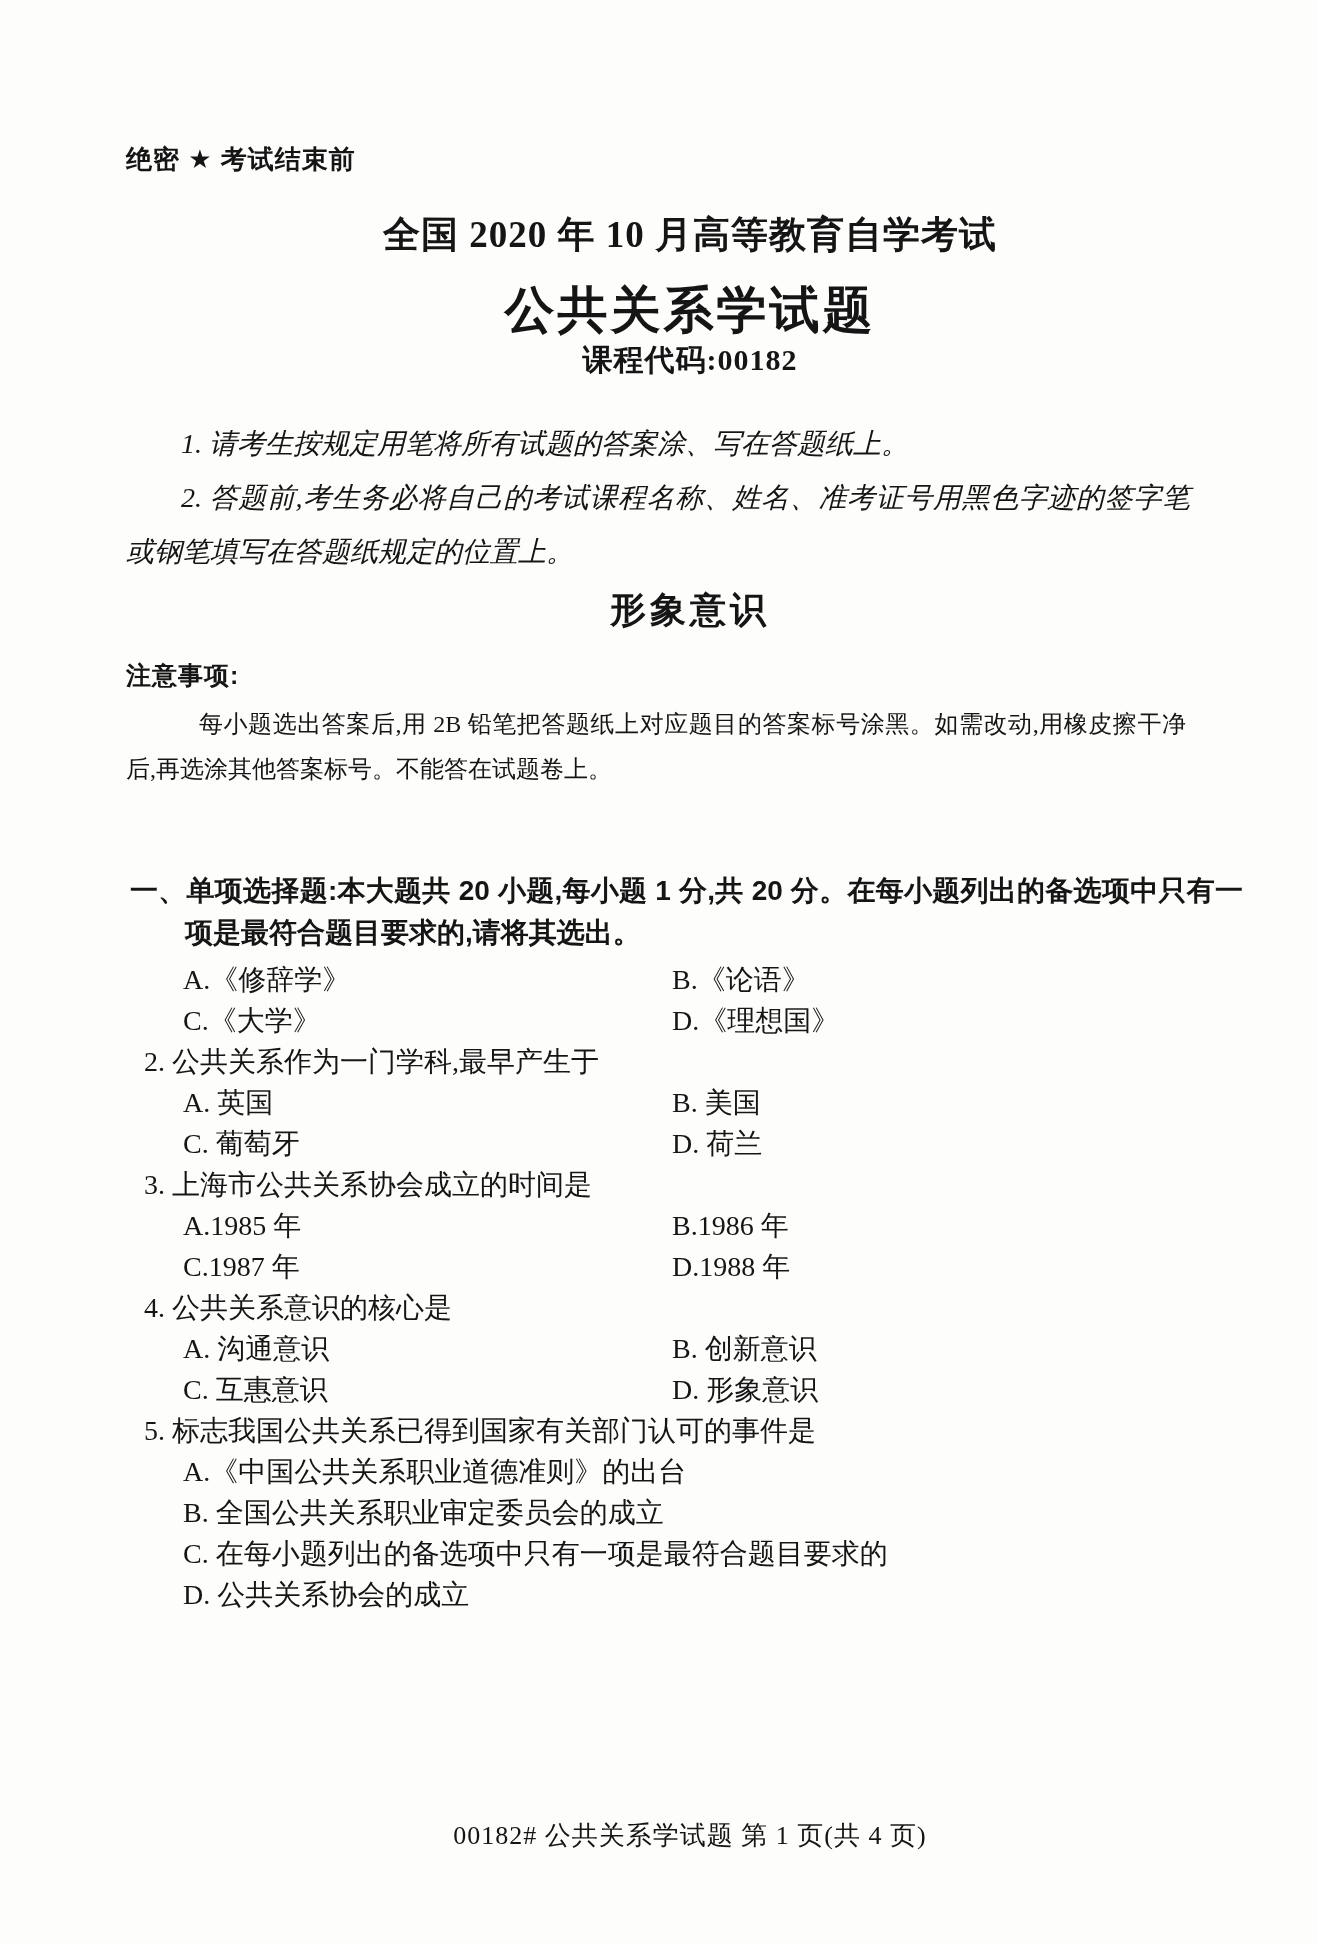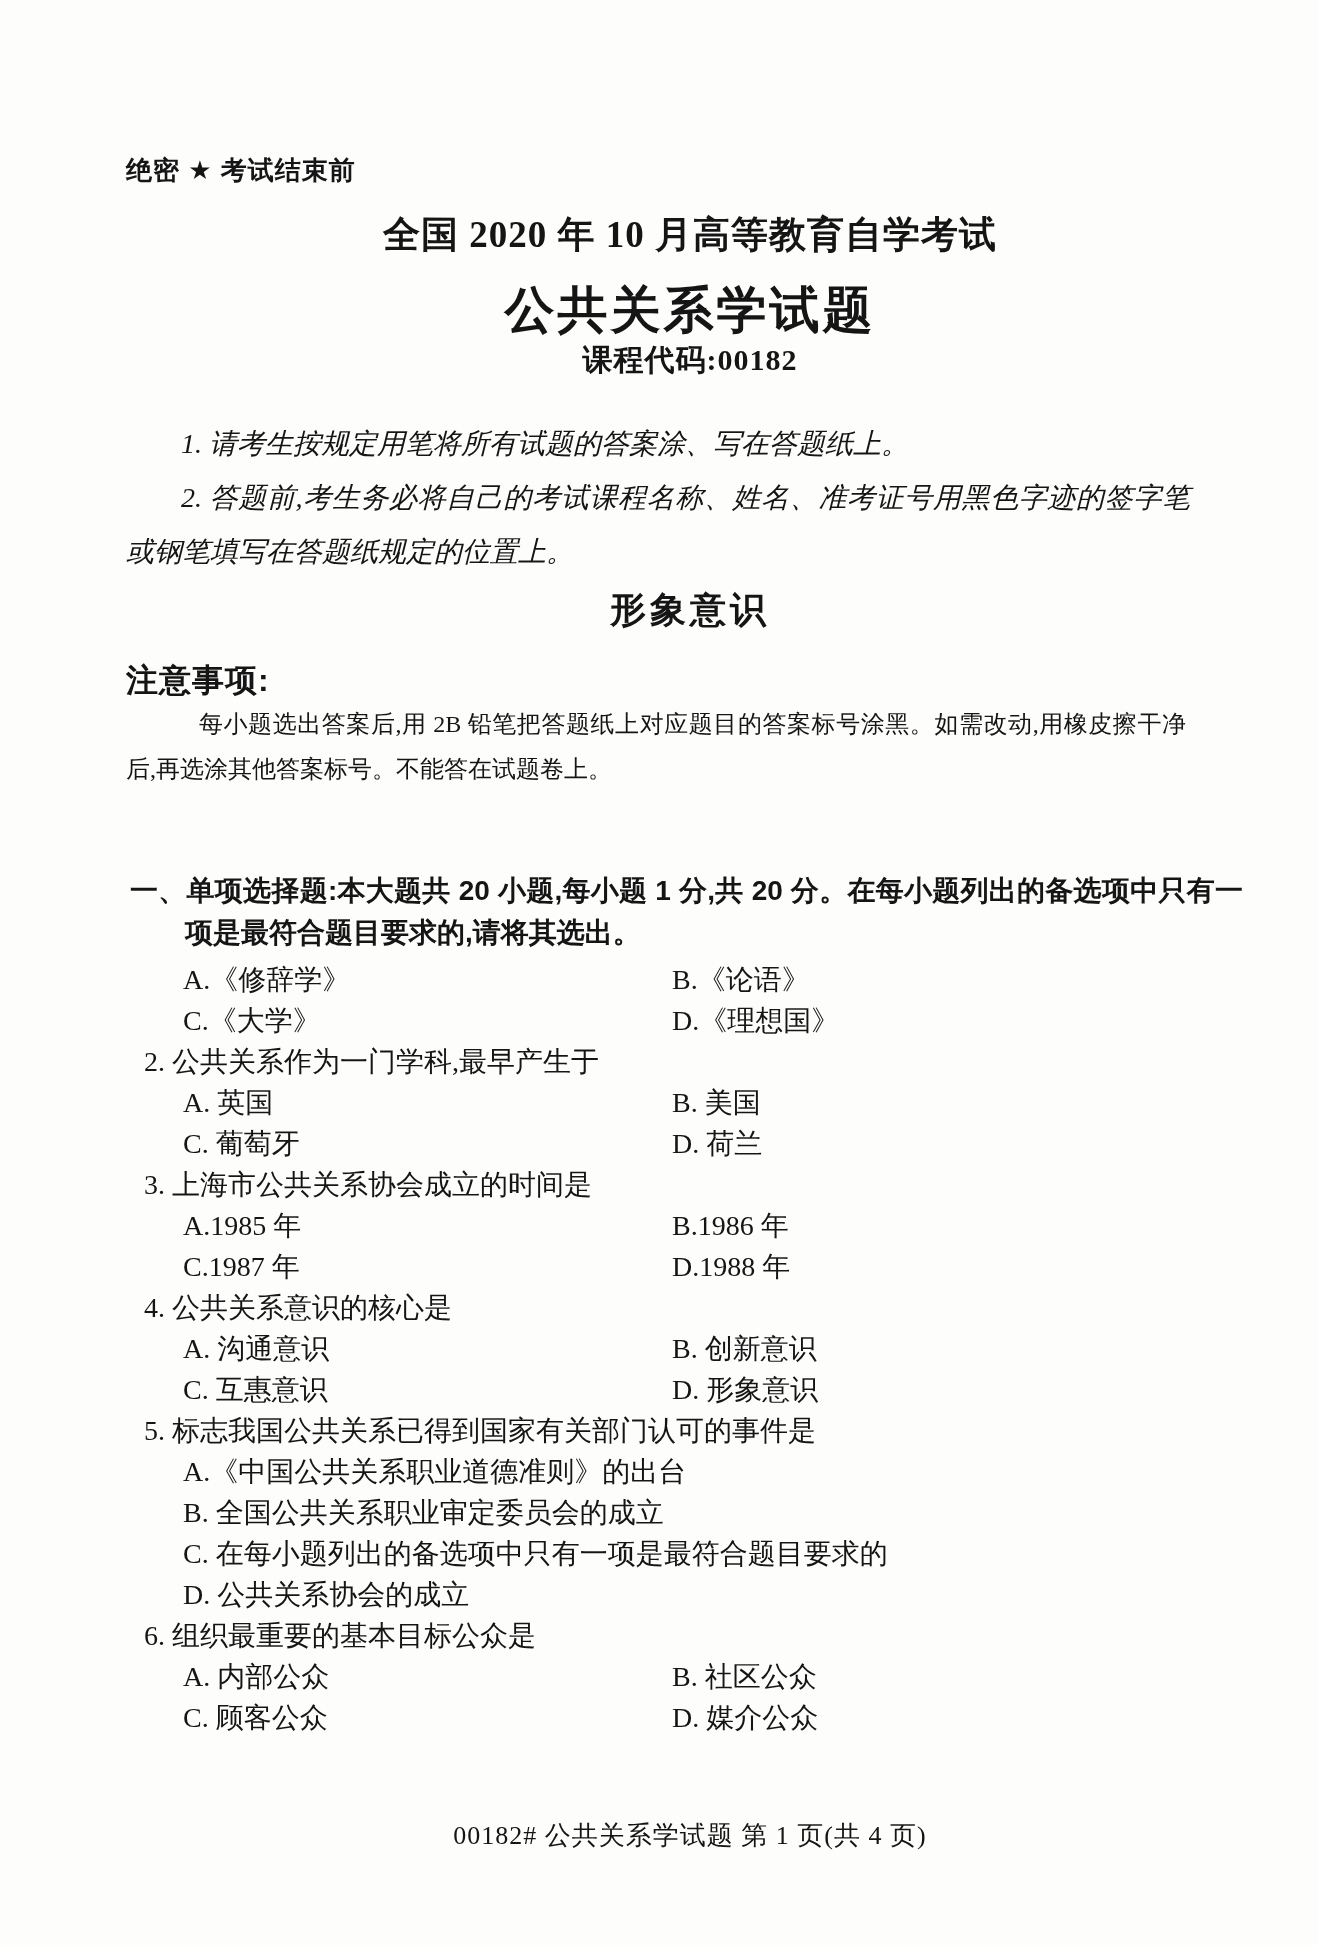--- a/index.html
+++ b/index.html
@@ -12,21 +12,21 @@
     overflow:hidden;
   }
   .page{
     position:absolute;inset:0;
     background:#fdfdfc;
   }
   .sans{font-family:"Liberation Sans","DejaVu Sans",sans-serif;}
 
   
   .classification{
-    position:absolute;left:126px;top:153px;
+    position:absolute;left:126px;top:142px;
     font-size:26px;font-weight:bold;letter-spacing:1px;
   }
   .center-band{position:absolute;left:126px;width:1128px;text-align:center;}
   .title-line1{top:210px;font-size:37px;font-weight:bold;letter-spacing:1px;}
   .title-line2{top:264px;font-size:50px;font-weight:bold;letter-spacing:3px;margin-top:13px;}
   .course-code{top:340px;font-size:30px;font-weight:bold;letter-spacing:1px;}
 
   
   .instr{
     position:absolute;left:126px;width:1064px;
@@ -35,21 +35,21 @@
   }
   .instr1{top:417px;}
   .instr2{top:471px;}
 
   
   .select-part{top:586px;font-size:36px;font-weight:bold;letter-spacing:4px;}
 
   
   .notice-title{
     position:absolute;left:126px;top:659px;
-    font-size:32px;font-weight:bold;letter-spacing:1px;
+    font-size:25px;font-weight:bold;letter-spacing:1px;
   }
   .notice-body{
     position:absolute;left:126px;top:702px;width:1060px;
     font-size:24px;line-height:45px;
     text-indent:73px;text-align:justify;
   }
 
   
   .part1{
     position:absolute;left:126px;top:870px;width:1058px;
@@ -141,26 +141,17 @@
   <div class="question">
     <div class="q-stem">5. 标志我国公共关系已得到国家有关部门认可的事件是</div>
     <div class="q-opts opts-1col">
           <div class="opt">A.《中国公共关系职业道德准则》的出台</div>
           <div class="opt">B. 全国公共关系职业审定委员会的成立</div>
           <div class="opt">C. 在每小题列出的备选项中只有一项是最符合题目要求的</div>
           <div class="opt">D. 公共关系协会的成立</div>
         </div>
   </div>
 
-  <div class="question">
-    <div class="q-stem">6. 组织最重要的基本目标公众是</div>
-    <div class="q-opts opts-2col">
-          <div class="opt">A. 内部公众</div>
-          <div class="opt">B. 社区公众</div>
-          <div class="opt">C. 顾客公众</div>
-          <div class="opt">D. 媒介公众</div>
-        </div>
-  </div>
 </div>
 
   <div class="center-band footer">00182# 公共关系学试题 第 1 页(共 4 页)</div>
 
 </div>
 
 </body></html>

